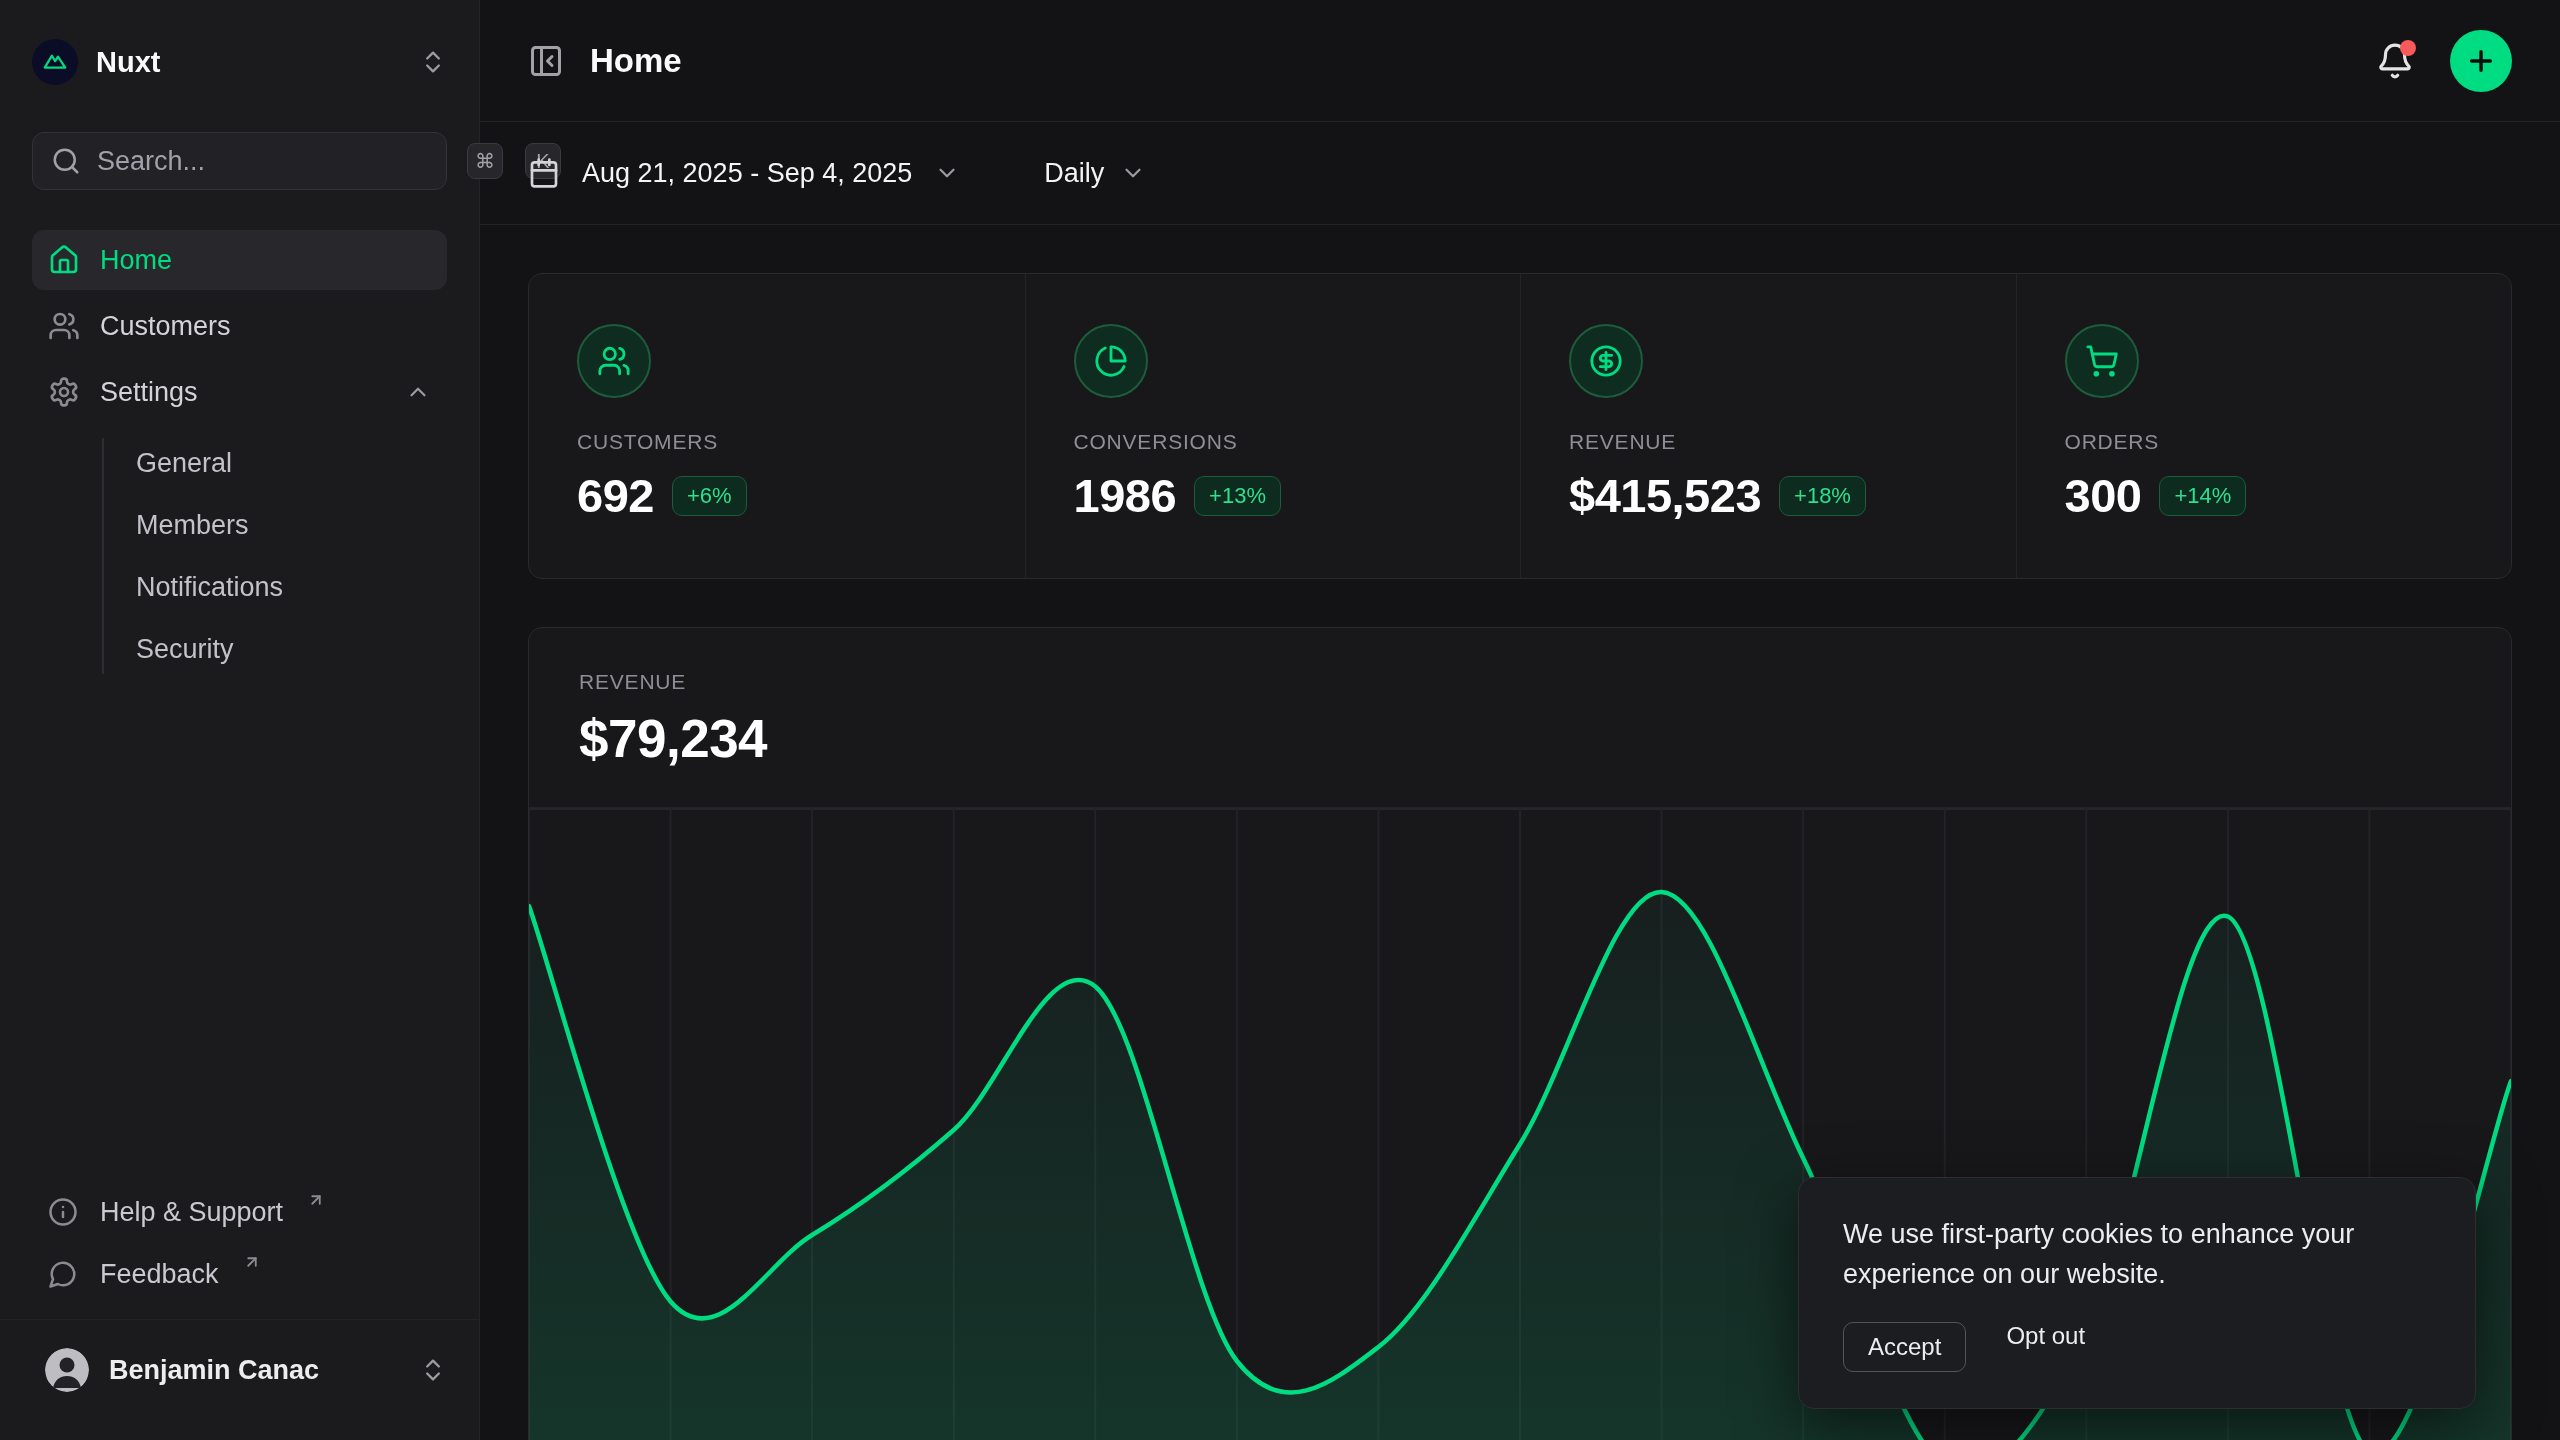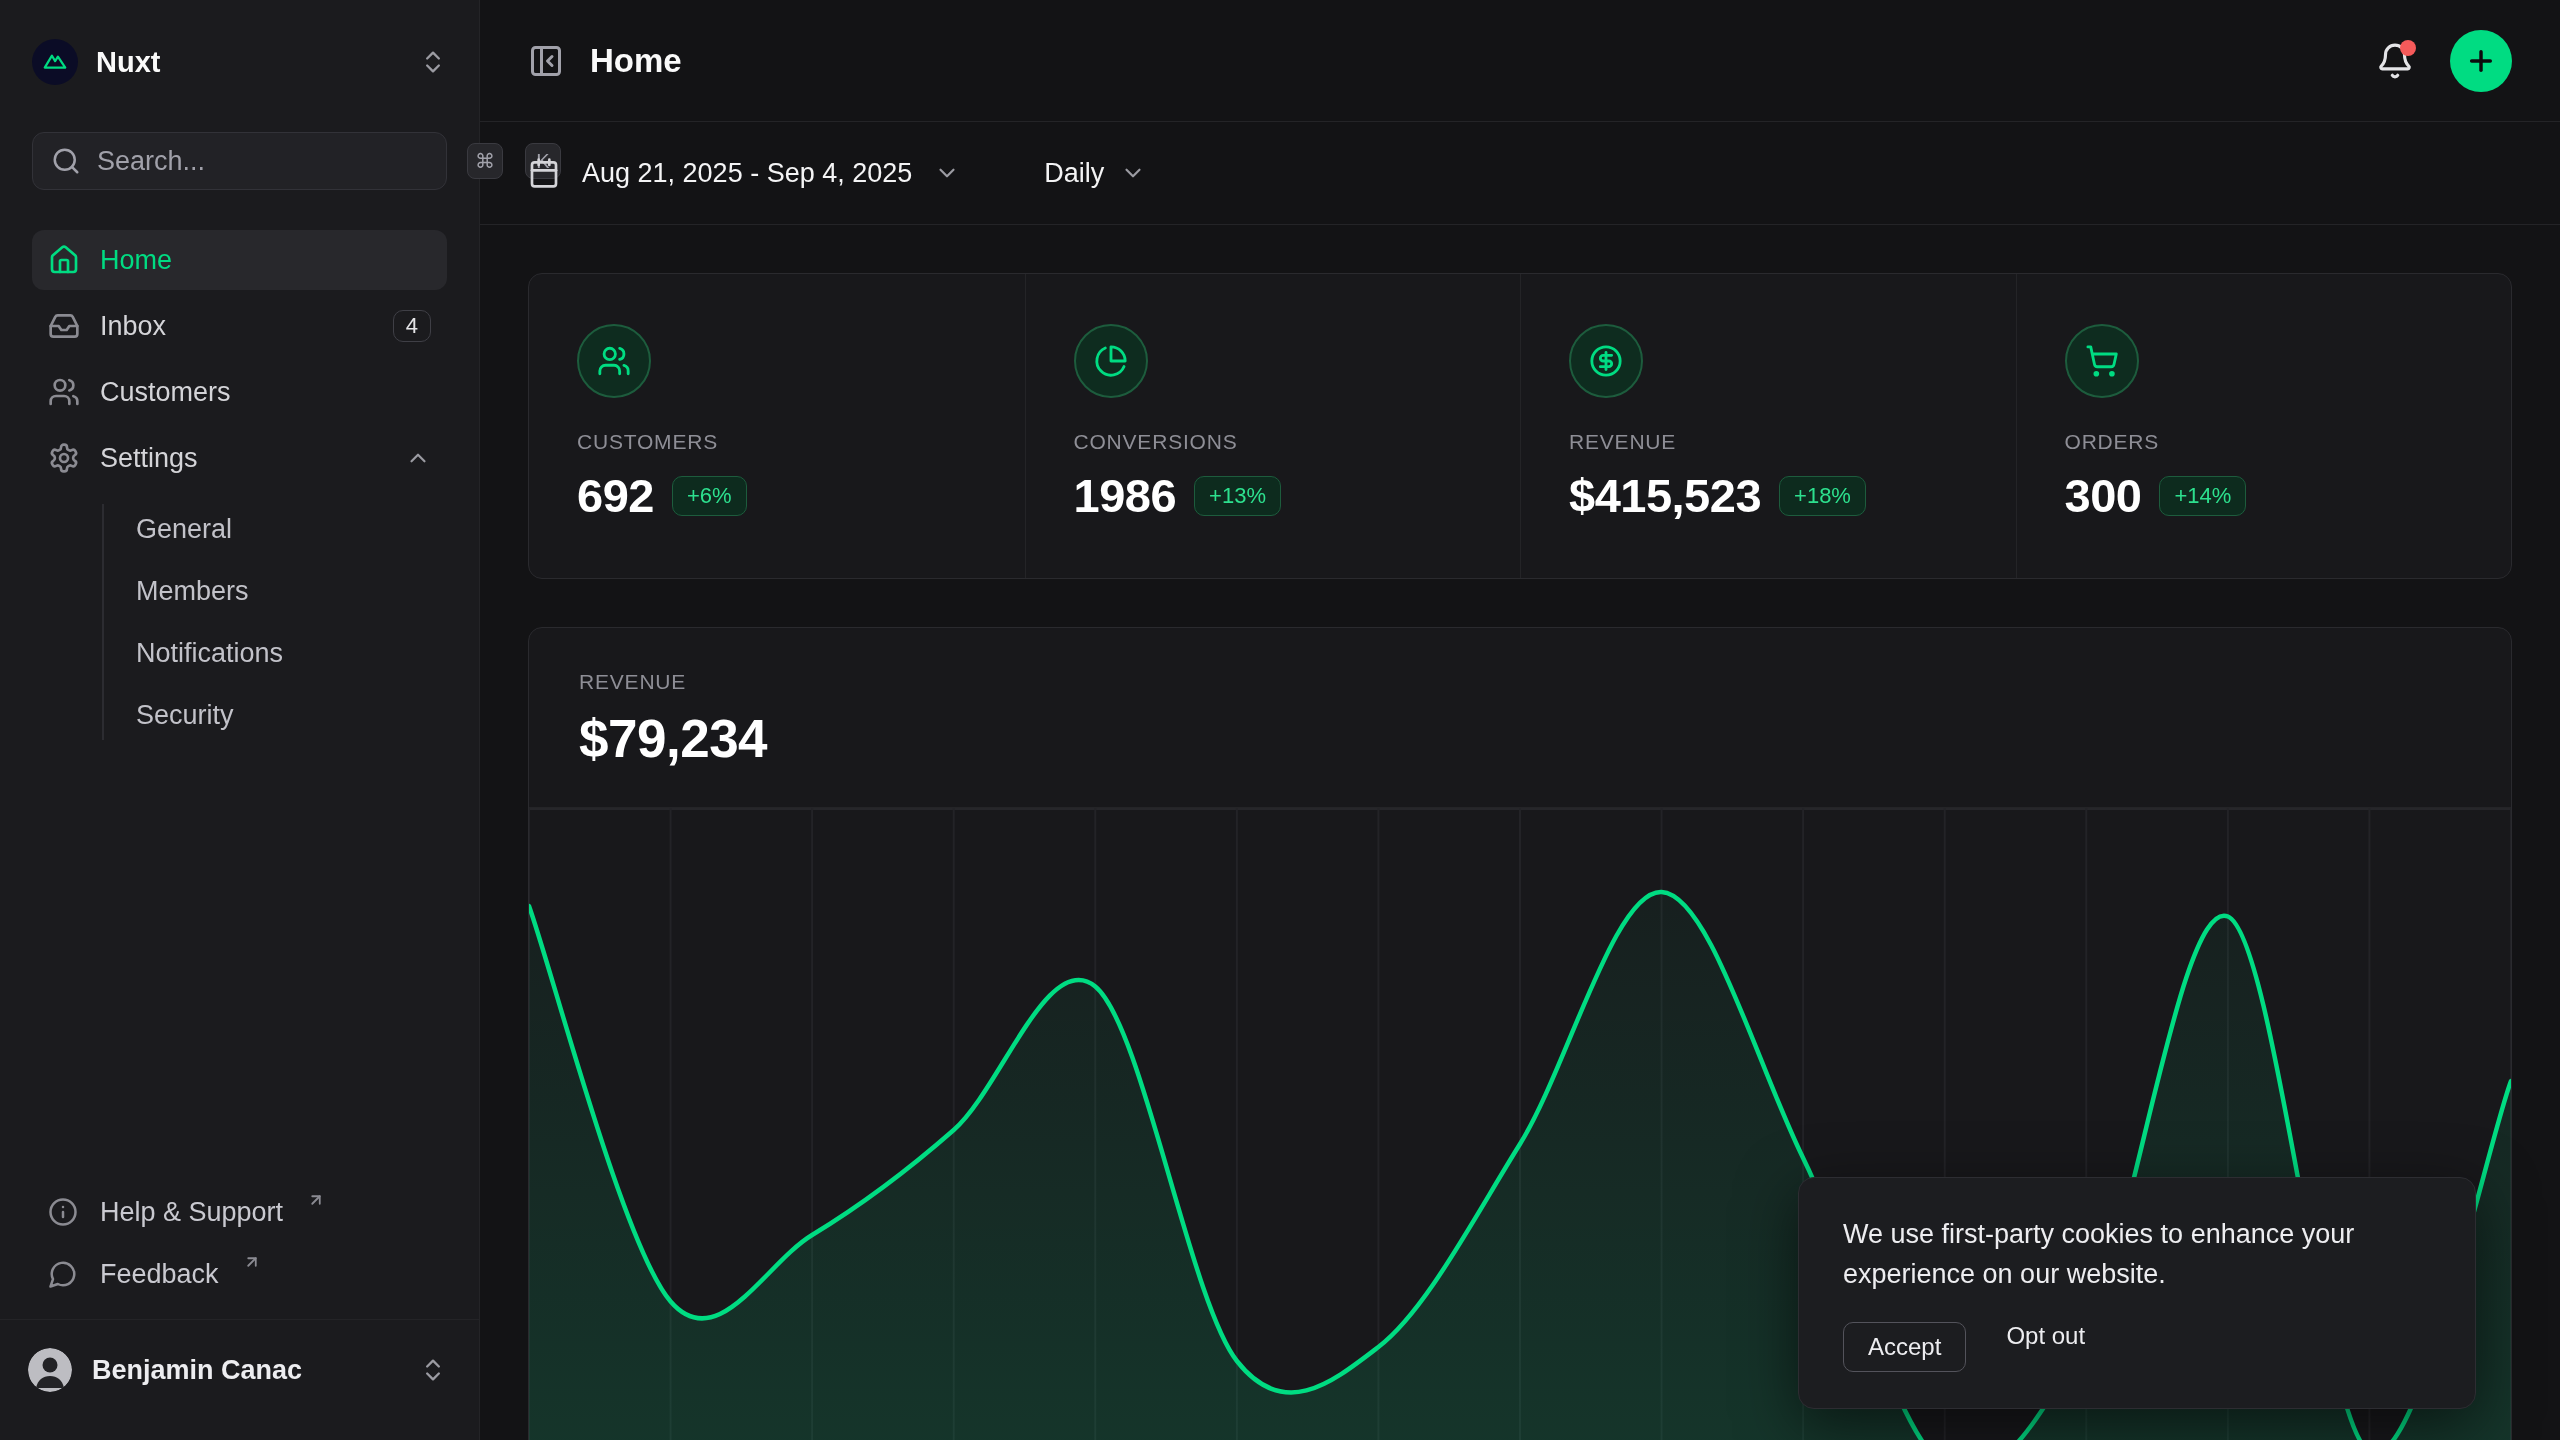--- a/index.html
+++ b/index.html
@@ -75,21 +75,21 @@
   .sub-item{
     height:62px;display:flex;align-items:center;padding-left:104px;
     font-size:27px;color:#c2c2c9;cursor:pointer;border-radius:12px;
   }
   .side-footer{margin-top:auto;display:flex;flex-direction:column;padding-bottom:18px;}
   .foot-link{height:62px;display:flex;align-items:center;gap:22px;font-size:27px;color:#c9c9d0;cursor:pointer;padding:0 16px;}
   .foot-link .nico{color:#8b8b92;display:flex;}
   .ext{color:#8b8b92;margin-left:2px;align-self:flex-start;margin-top:10px;display:flex;}
   .user-section{
     border-top:1px solid var(--border-soft);
-    margin:14px -32px 0 -32px;padding:18px 32px 20px 28px;
+    margin:14px -32px 0 -32px;padding:18px 32px 20px 45px;
   }
   .user-row{display:flex;align-items:center;gap:20px;height:64px;border-radius:12px;cursor:pointer;}
   .avatar{width:44px;height:44px;border-radius:50%;overflow:hidden;flex:none;}
   .user-name{font-size:27px;font-weight:600;color:#ededf0;flex:1;}
 
   
   .main{flex:1;display:flex;flex-direction:column;height:100%;position:relative;}
   .topbar{
     height:122px;min-height:122px;border-bottom:1px solid var(--border-soft);
     display:flex;align-items:center;justify-content:space-between;padding:0 48px;
@@ -190,30 +190,20 @@
 
   <nav>
     <div class="nav-item active">
       <span class="nico">
         <svg width="32" height="32" viewBox="0 0 24 24" fill="none" stroke="currentColor" stroke-width="2" stroke-linecap="round" stroke-linejoin="round">
             <path d="M15 21v-8a1 1 0 0 0-1-1h-4a1 1 0 0 0-1 1v8"></path>
             <path d="M3 10a2 2 0 0 1 .709-1.528l7-6a2 2 0 0 1 2.582 0l7 6A2 2 0 0 1 21 10v9a2 2 0 0 1-2 2H5a2 2 0 0 1-2-2z"></path>
           </svg>
       </span>
       <span class="nav-label">Home</span>
-    </div>
-    <div class="nav-item">
-      <span class="nico">
-        <svg width="32" height="32" viewBox="0 0 24 24" fill="none" stroke="currentColor" stroke-width="2" stroke-linecap="round" stroke-linejoin="round">
-            <polyline points="22 12 16 12 14 15 10 15 8 12 2 12"></polyline>
-            <path d="M5.45 5.11 2 12v6a2 2 0 0 0 2 2h16a2 2 0 0 0 2-2v-6l-3.45-6.89A2 2 0 0 0 16.76 4H7.24a2 2 0 0 0-1.79 1.11z"></path>
-          </svg>
-      </span>
-      <span class="nav-label">Inbox</span>
-      <span class="count-badge">4</span>
     </div>
     <div class="nav-item">
       <span class="nico">
         <svg width="32" height="32" viewBox="0 0 24 24" fill="none" stroke="currentColor" stroke-width="2" stroke-linecap="round" stroke-linejoin="round">
             <path d="M16 21v-2a4 4 0 0 0-4-4H6a4 4 0 0 0-4 4v2"></path>
             <circle cx="9" cy="7" r="4"></circle>
             <path d="M22 21v-2a4 4 0 0 0-3-3.87"></path>
             <path d="M16 3.13a4 4 0 0 1 0 7.75"></path>
           </svg>
       </span>

